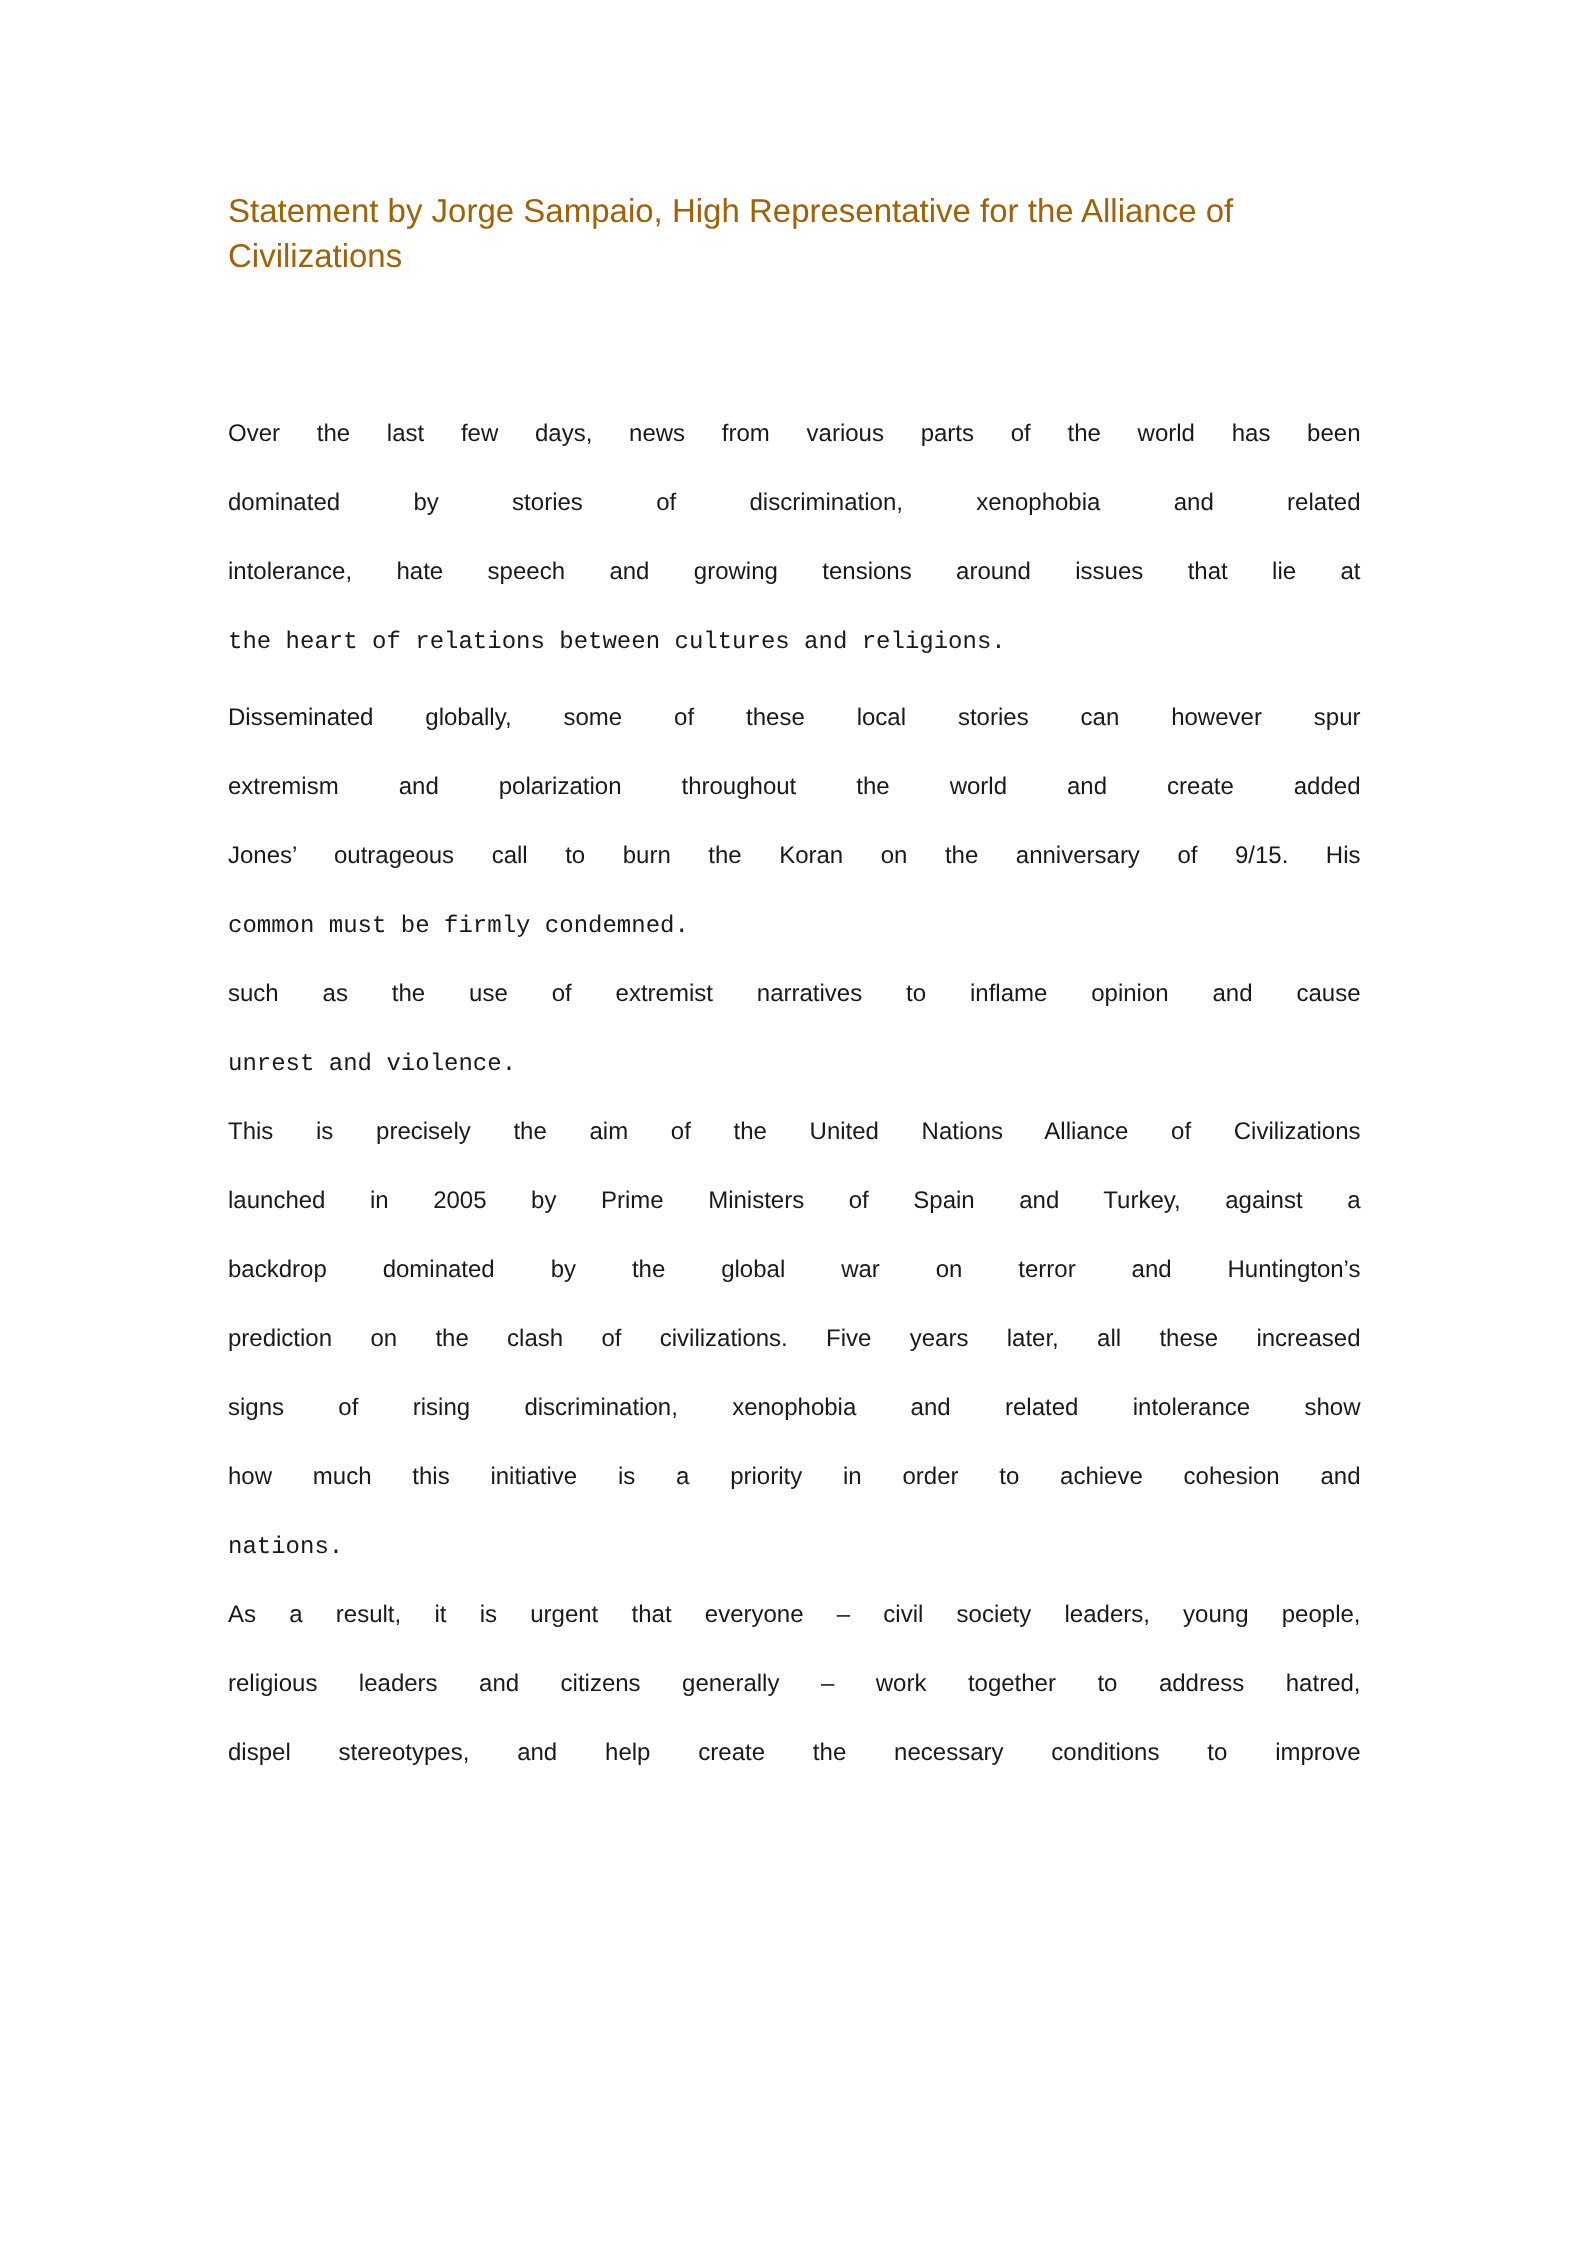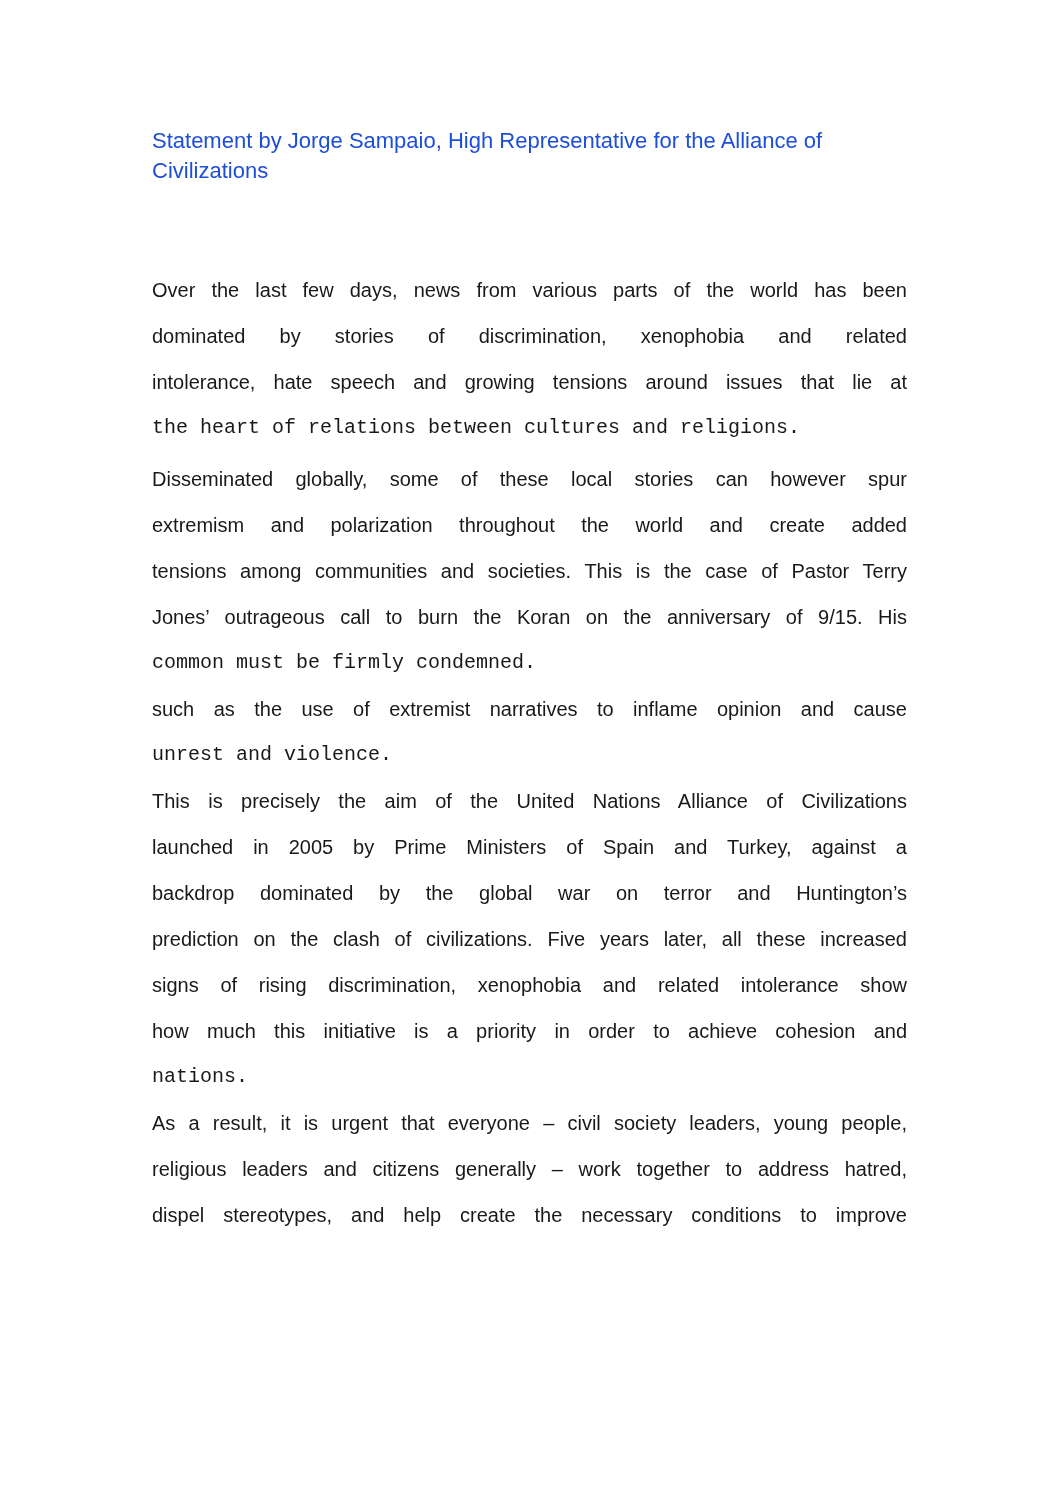--- a/index.html
+++ b/index.html
@@ -26,33 +26,33 @@
     position: absolute;
     left: 152px;
     top: 126px;
     width: 755px;
   }
   .doc-title {
     font-size: 22px;
     line-height: 30px;
     margin: 0 0 81px 0;
     text-align: left;
-    color: #1d4ed8;
+    color: #a16207;
   }
   .tline {
     white-space: nowrap;
   }
   .para {
     margin: 0;
   }
   .para.gap-after {
     margin-bottom: 5px;
   }
   .line {
-    font-size: 20px;
+    font-size: 16px;
     line-height: 46px;
     text-align: justify;
     text-align-last: justify;
     text-justify: inter-word;
     color: #191919;
   }
   
   .para:not(.continued) .line:last-child {
     text-align-last: left;
     font-family: Liberation Mono, monospace;
@@ -72,21 +72,20 @@
     <div class="para gap-after">
       <div class="line">Over the last few days, news from various parts of the world has been</div>
       <div class="line">dominated by stories of discrimination, xenophobia and related</div>
       <div class="line">intolerance, hate speech and growing tensions around issues that lie at</div>
       <div class="line">the heart of relations between cultures and religions.</div>
     </div>
 
     <div class="para">
       <div class="line">Disseminated globally, some of these local stories can however spur</div>
       <div class="line">extremism and polarization throughout the world and create added</div>
-      <div class="line">tensions among communities and societies. This is the case of Pastor Terry</div>
       <div class="line">Jones’ outrageous call to burn the Koran on the anniversary of 9/15. His</div>
       <div class="line">common must be firmly condemned.</div>
     </div>
 
     <div class="para">
       <div class="line">such as the use of extremist narratives to inflame opinion and cause</div>
       <div class="line">unrest and violence.</div>
     </div>
 
     <div class="para">

